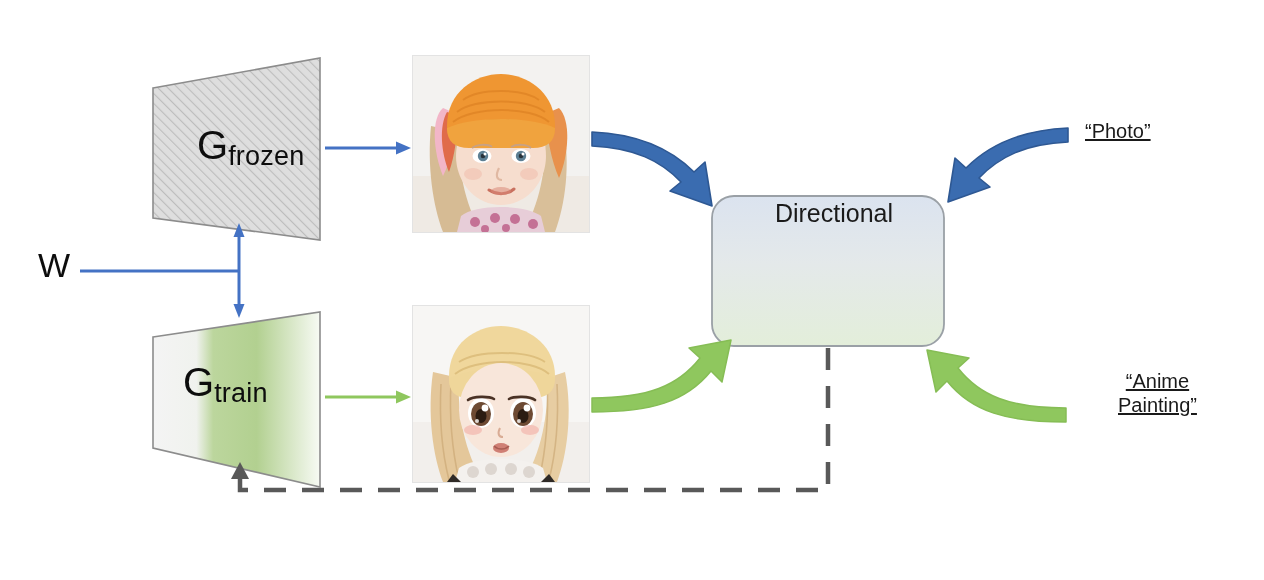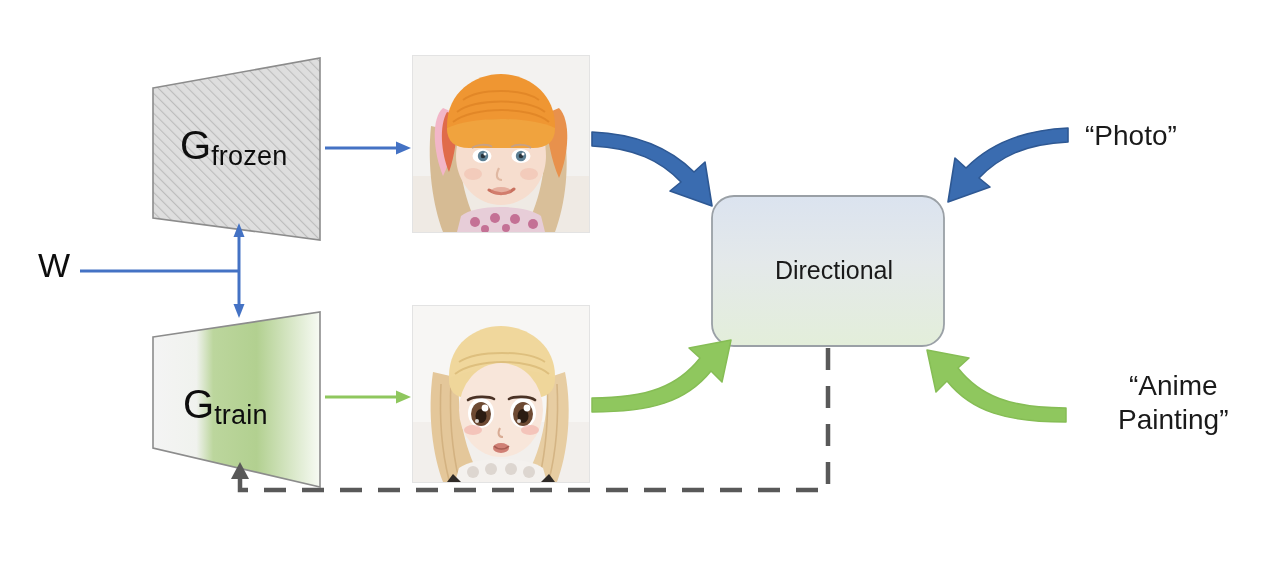--- a/index.html
+++ b/index.html
@@ -42,35 +42,36 @@
     top: 6px;
     letter-spacing: 0.2px;
   }
   .w-label {
     font-size: 34px;
     left: 38px;
     top: 246px;
   }
   .prompt-label {
     position: absolute;
-    font-size: 28px;
+    font-size: 20px;
     color: #1a1a1a;
     line-height: 1.22;
     white-space: pre-line;
+    text-decoration: underline;
   }
   .loss-box-text {
     position: absolute;
     left: 712px;
     top: 196px;
     width: 244px;
     height: 150px;
     display: flex;
-    flex-direction: row;
+    flex-direction: column;
     align-items: center;
-    justify-content: center;
+    justify-content: flex-start;
     font-size: 25px;
     color: #1a1a1a;
     line-height: 1.42;
     text-align: center;
     pointer-events: none;
   }
   .photo {
     position: absolute;
     border: 1px solid #e3e3e3;
     box-sizing: border-box;
@@ -275,25 +276,25 @@
       </g>
       <path d="M40,168 L48,176 L34,176 Z" fill="#2f2a26"></path>
       <path d="M136,168 L142,176 L128,176 Z" fill="#2f2a26"></path>
     </svg>
   </div>
 
   <div class="node-label w-label">
     <span>W</span>
   </div>
 
-  <div class="node-label gen-label" style="left:180px; top:125px;">
+  <div class="node-label gen-label" style="left:197px; top:125px;">
     <span>G</span><span class="sub">frozen</span>
   </div>
 
-  <div class="node-label gen-label" style="left:183px; top:384px;">
+  <div class="node-label gen-label" style="left:183px; top:362px;">
     <span>G</span><span class="sub">train</span>
   </div>
 
   <div class="loss-box-text">
     <span>Directional</span>
   </div>
 
   <div class="prompt-label" style="left:1085px; top:119px; text-align:left;">“Photo”</div>
 
   <div class="prompt-label" style="left:1118px; top:369px; text-align:center;">“Anime

